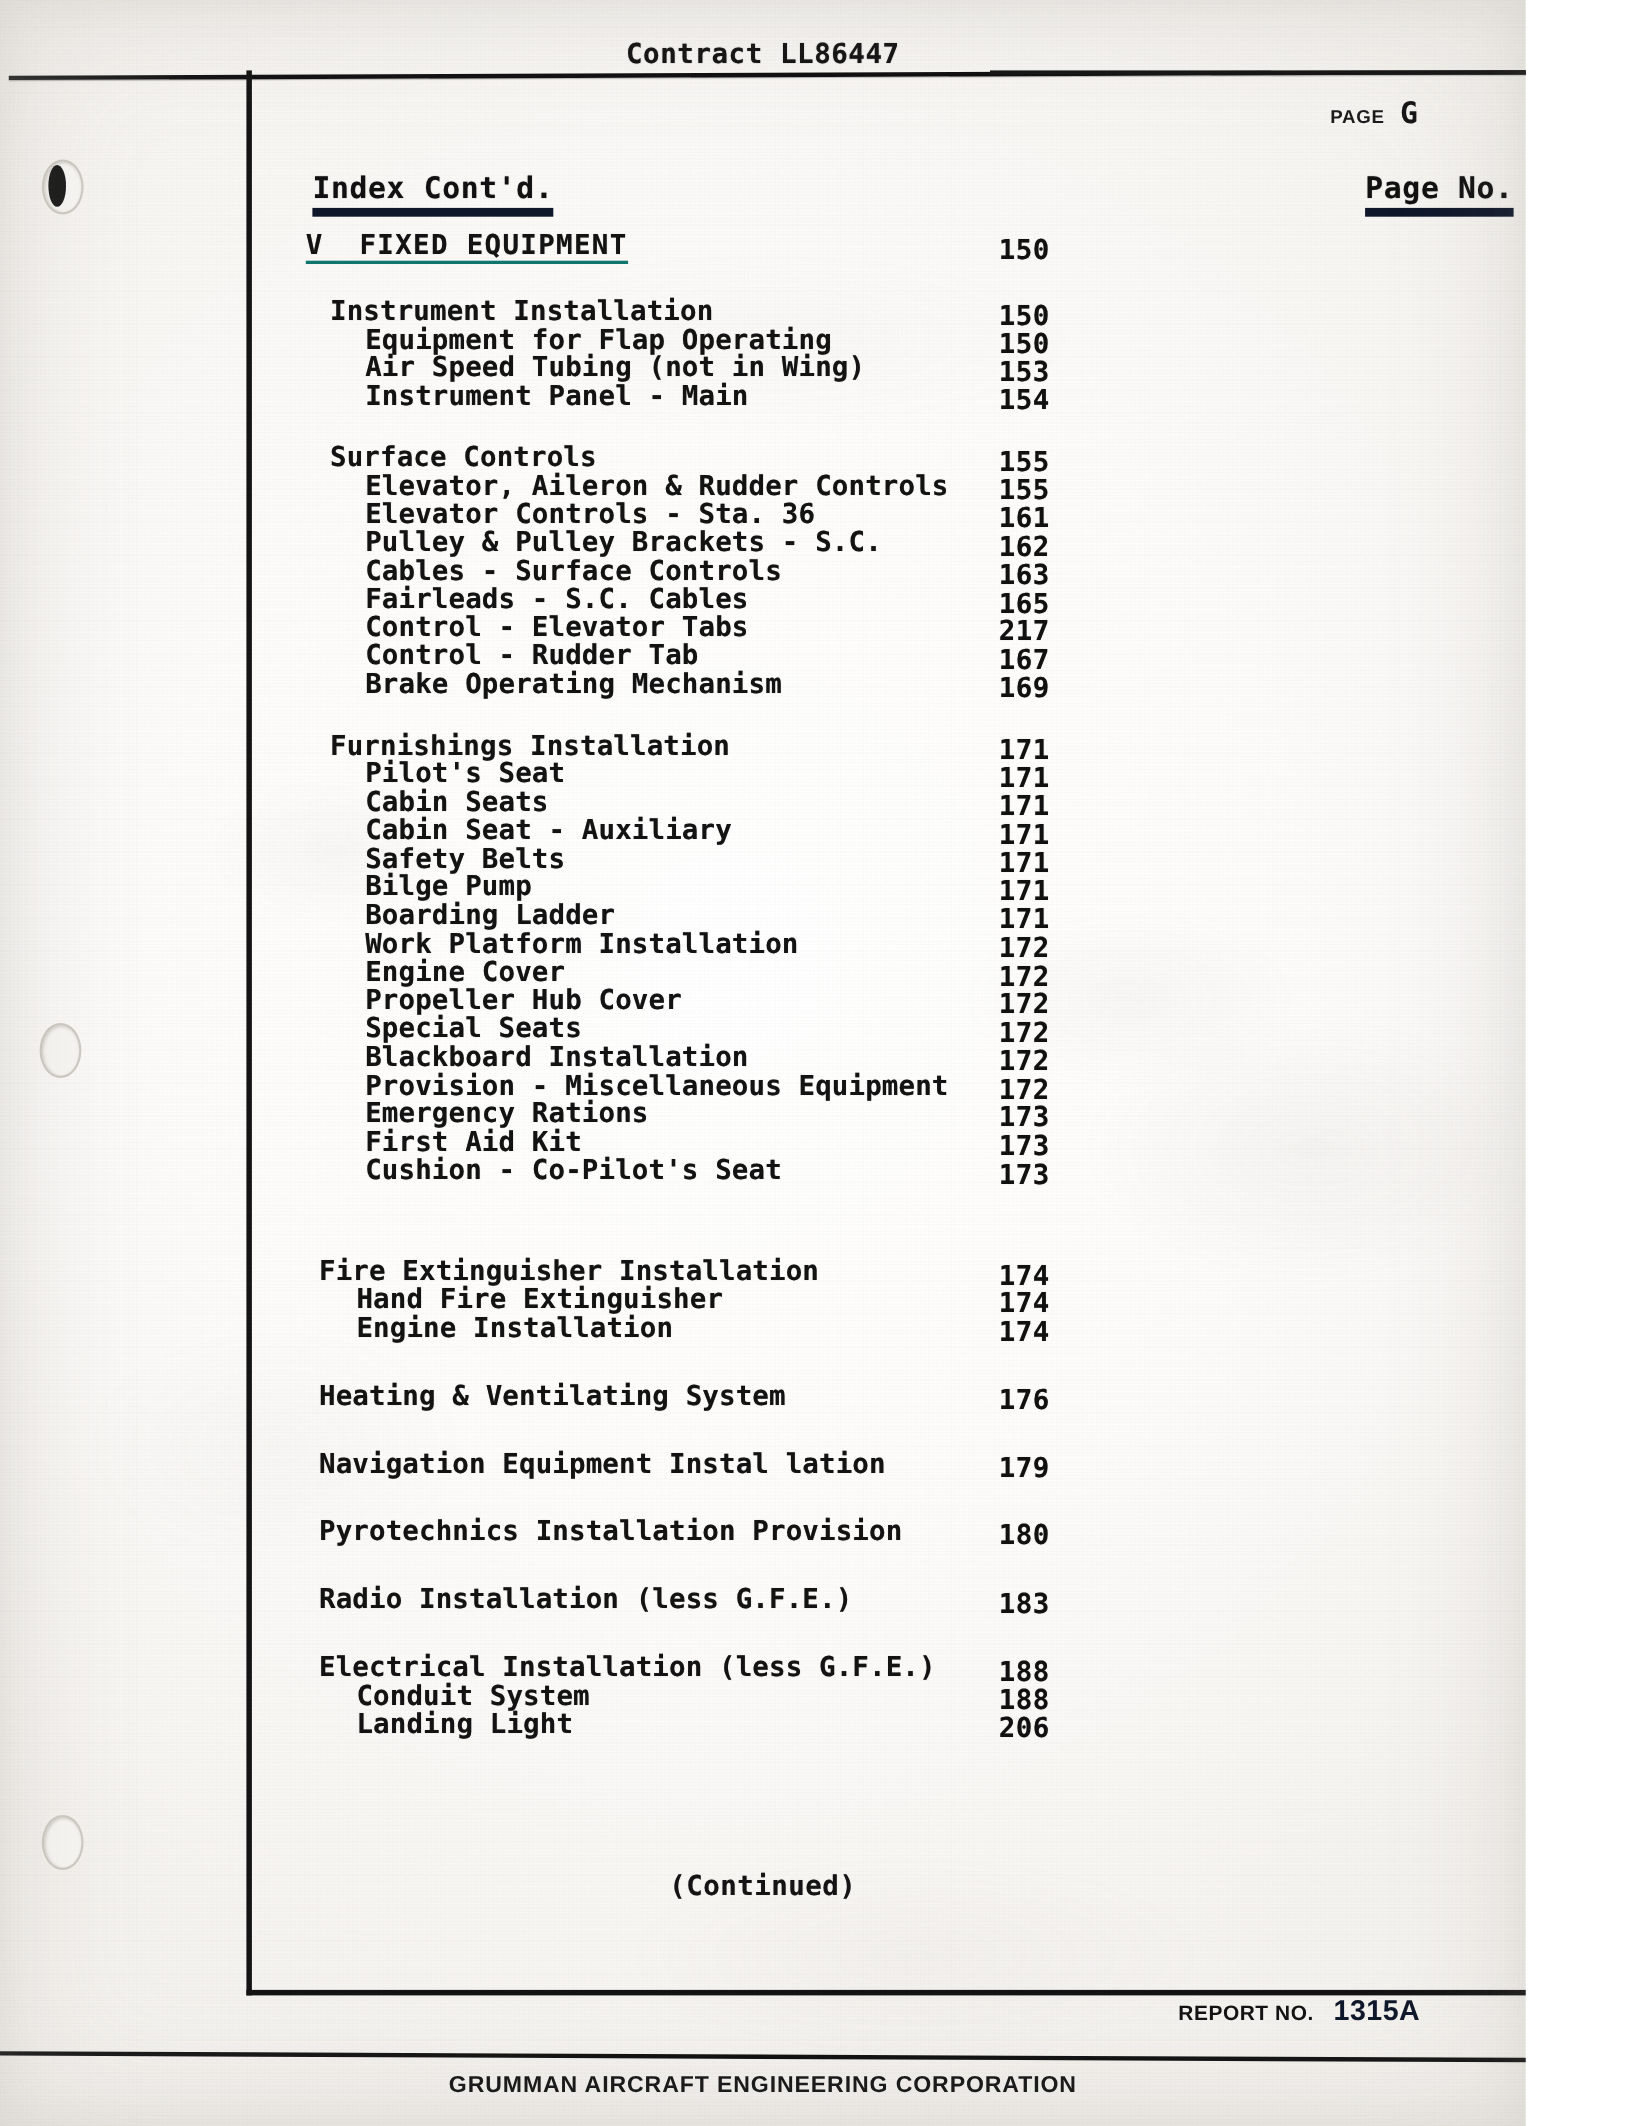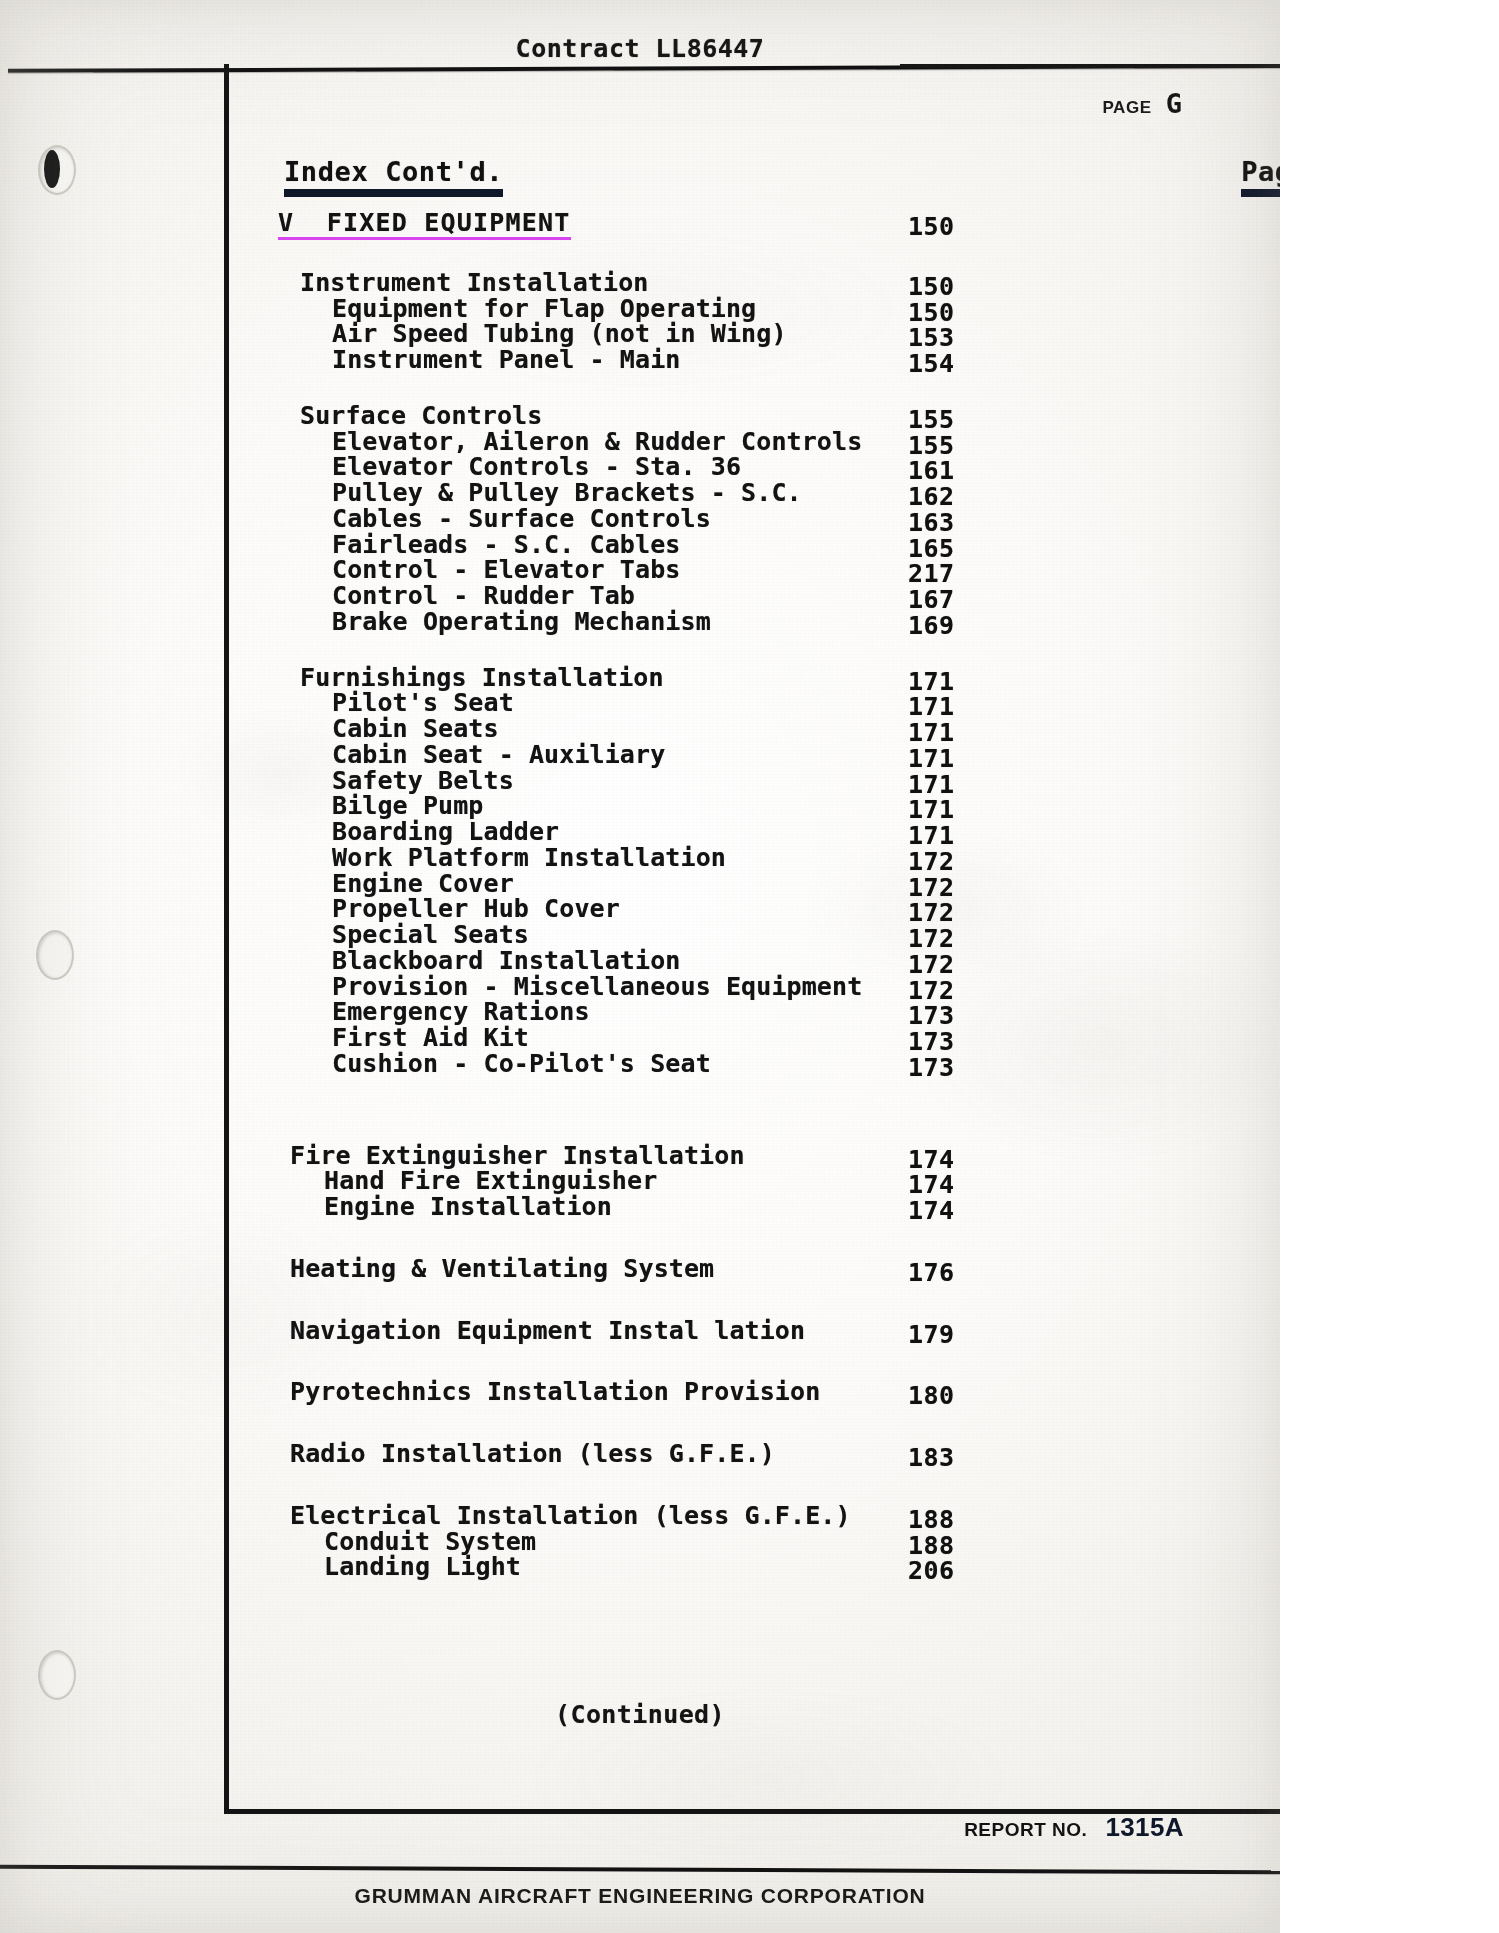--- a/index.html
+++ b/index.html
@@ -2,21 +2,21 @@
 <html><head>
 <meta charset="utf-8">
 <style>
   html, body {
     margin: 0;
     padding: 0;
     background: #ffffff;
   }
   #page {
     position: relative;
-    width: 1280px;
+    width: 1387px;
     height: 1933px;
     background: #fbfaf8;
     overflow: hidden;
     font-family: "DejaVu Sans Mono", "Liberation Mono", monospace;
   }
 
   
   .paper-base {
     position: absolute;
     inset: 0;
@@ -198,21 +198,21 @@
     letter-spacing: .4px;
     text-shadow: 0 0 .7px rgba(0,0,0,.45);
   }
 
   
   .lvl-roman {
     margin-top: 2px;
     margin-bottom: 30px;
   }
   .lvl-roman .label {
-    border-bottom: 3px solid #d946ef;
+    border-bottom: 3px solid #0f766e;
     padding-bottom: 1px;
     letter-spacing: 1.2px;
   }
   .lvl-roman .pg { top: 0; }
 
   
   .lvl-group .label { margin-left: 22px; }
   .lvl-group { margin-top: 0; }
 
   

